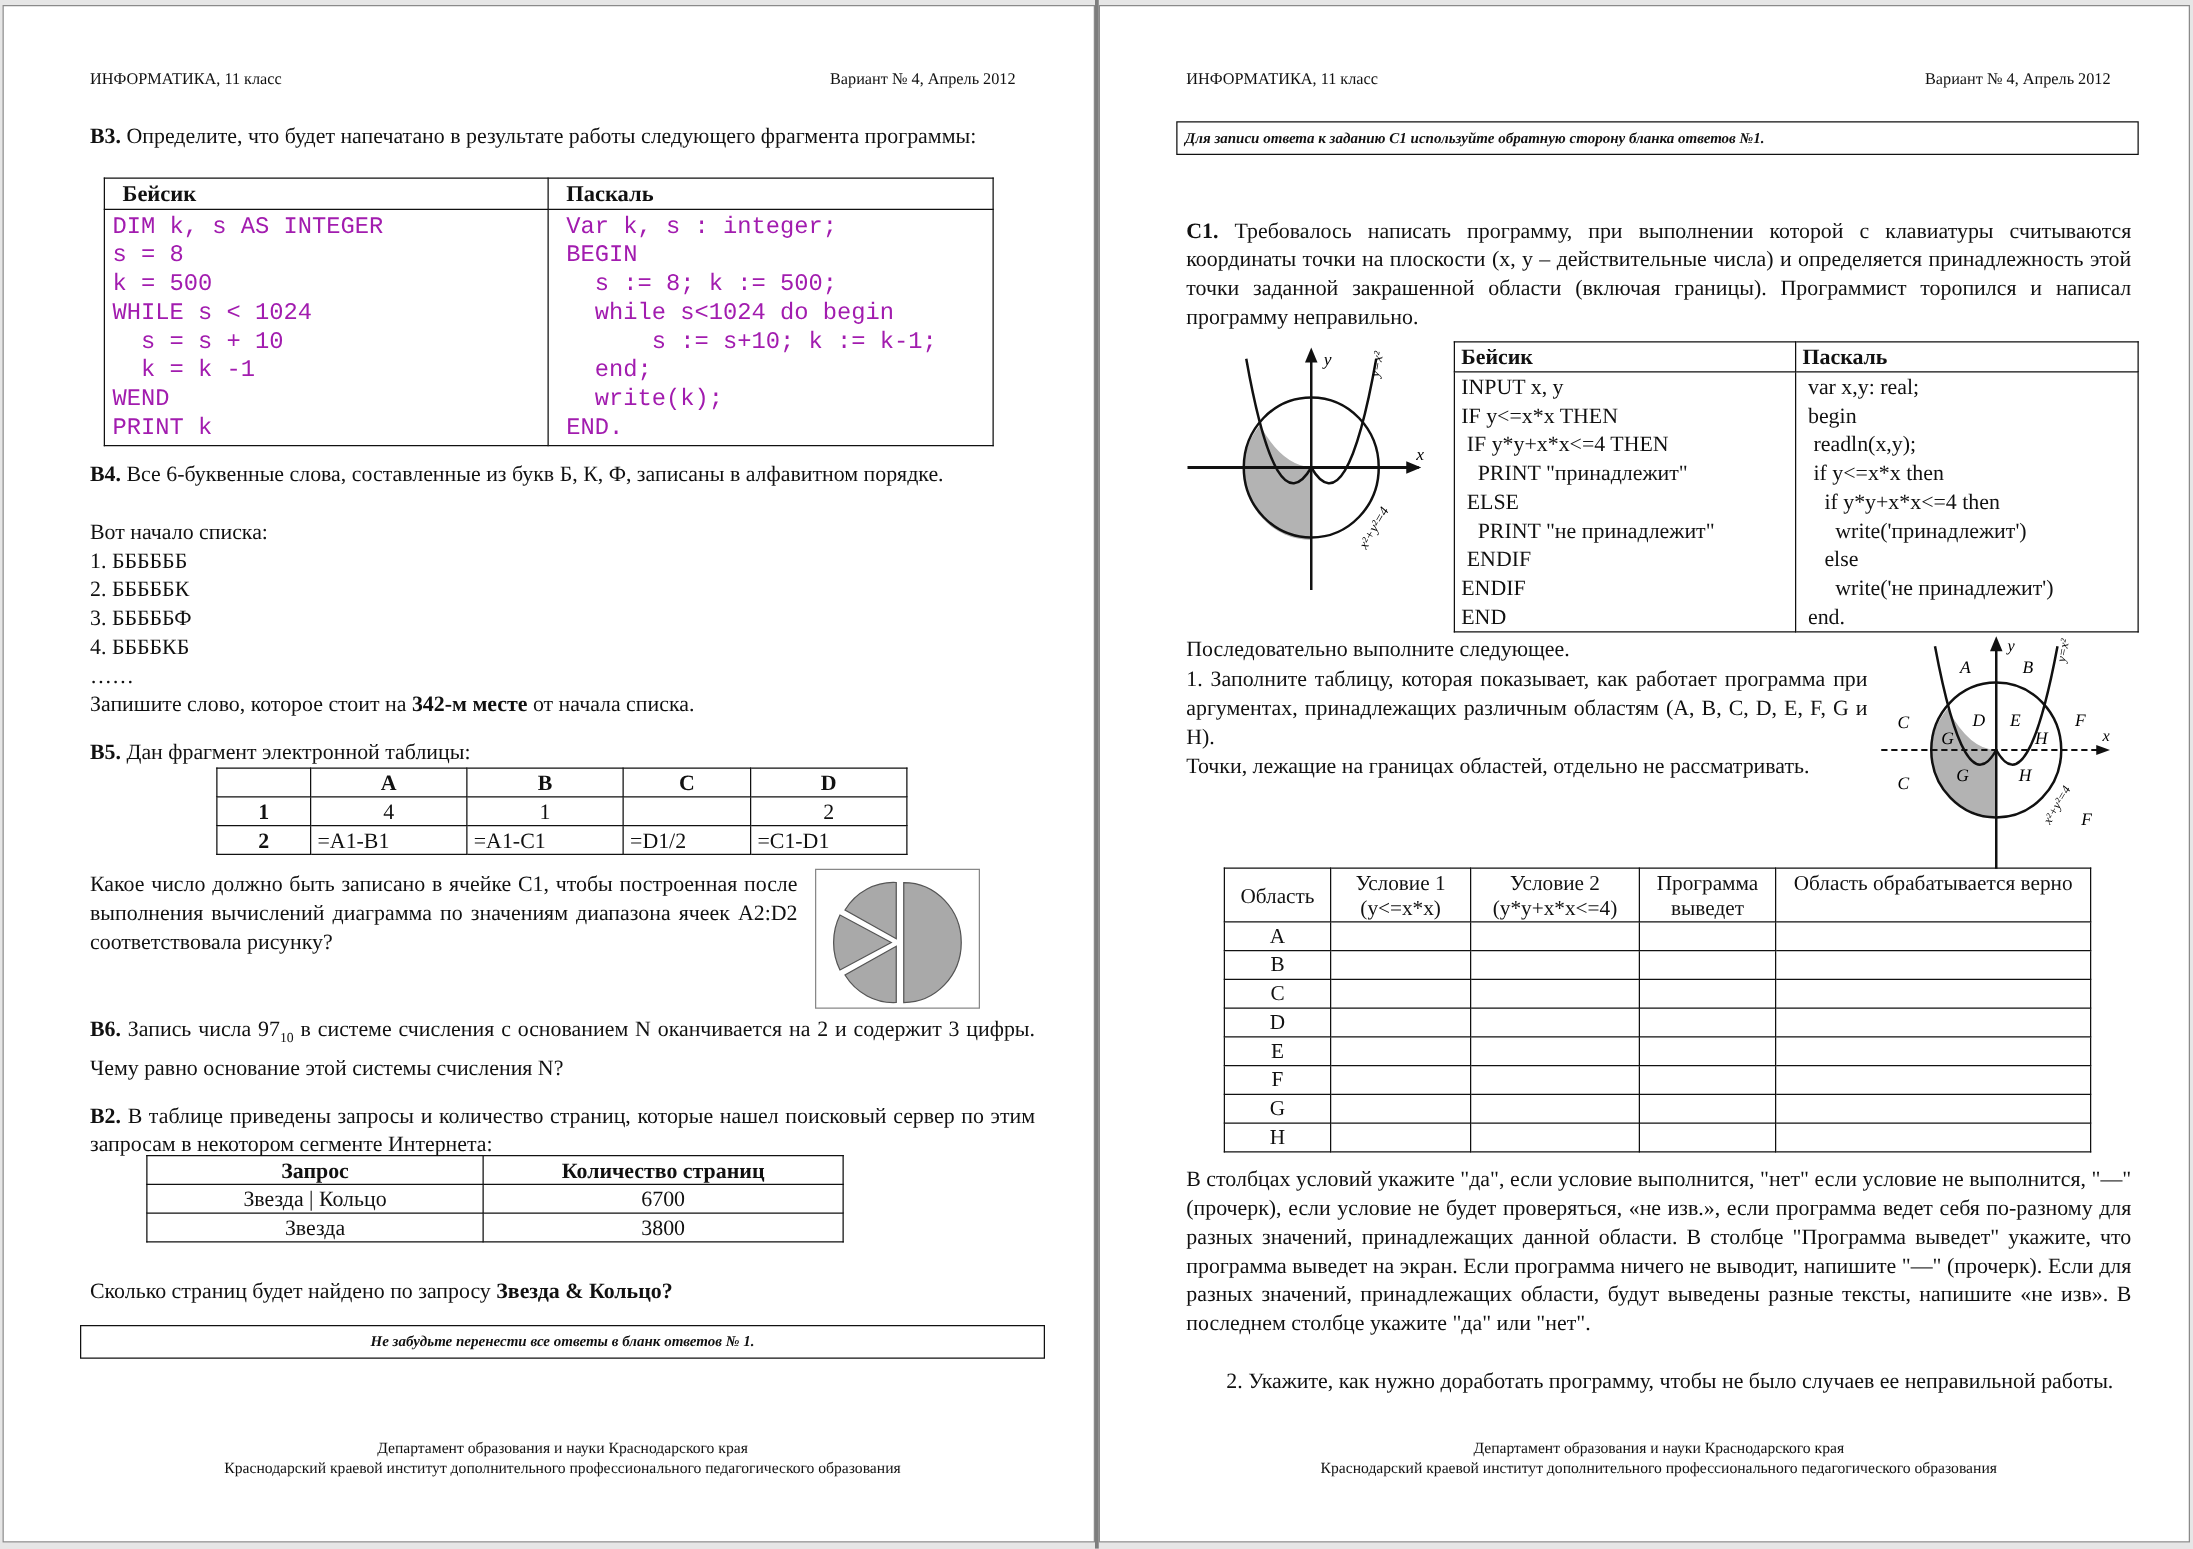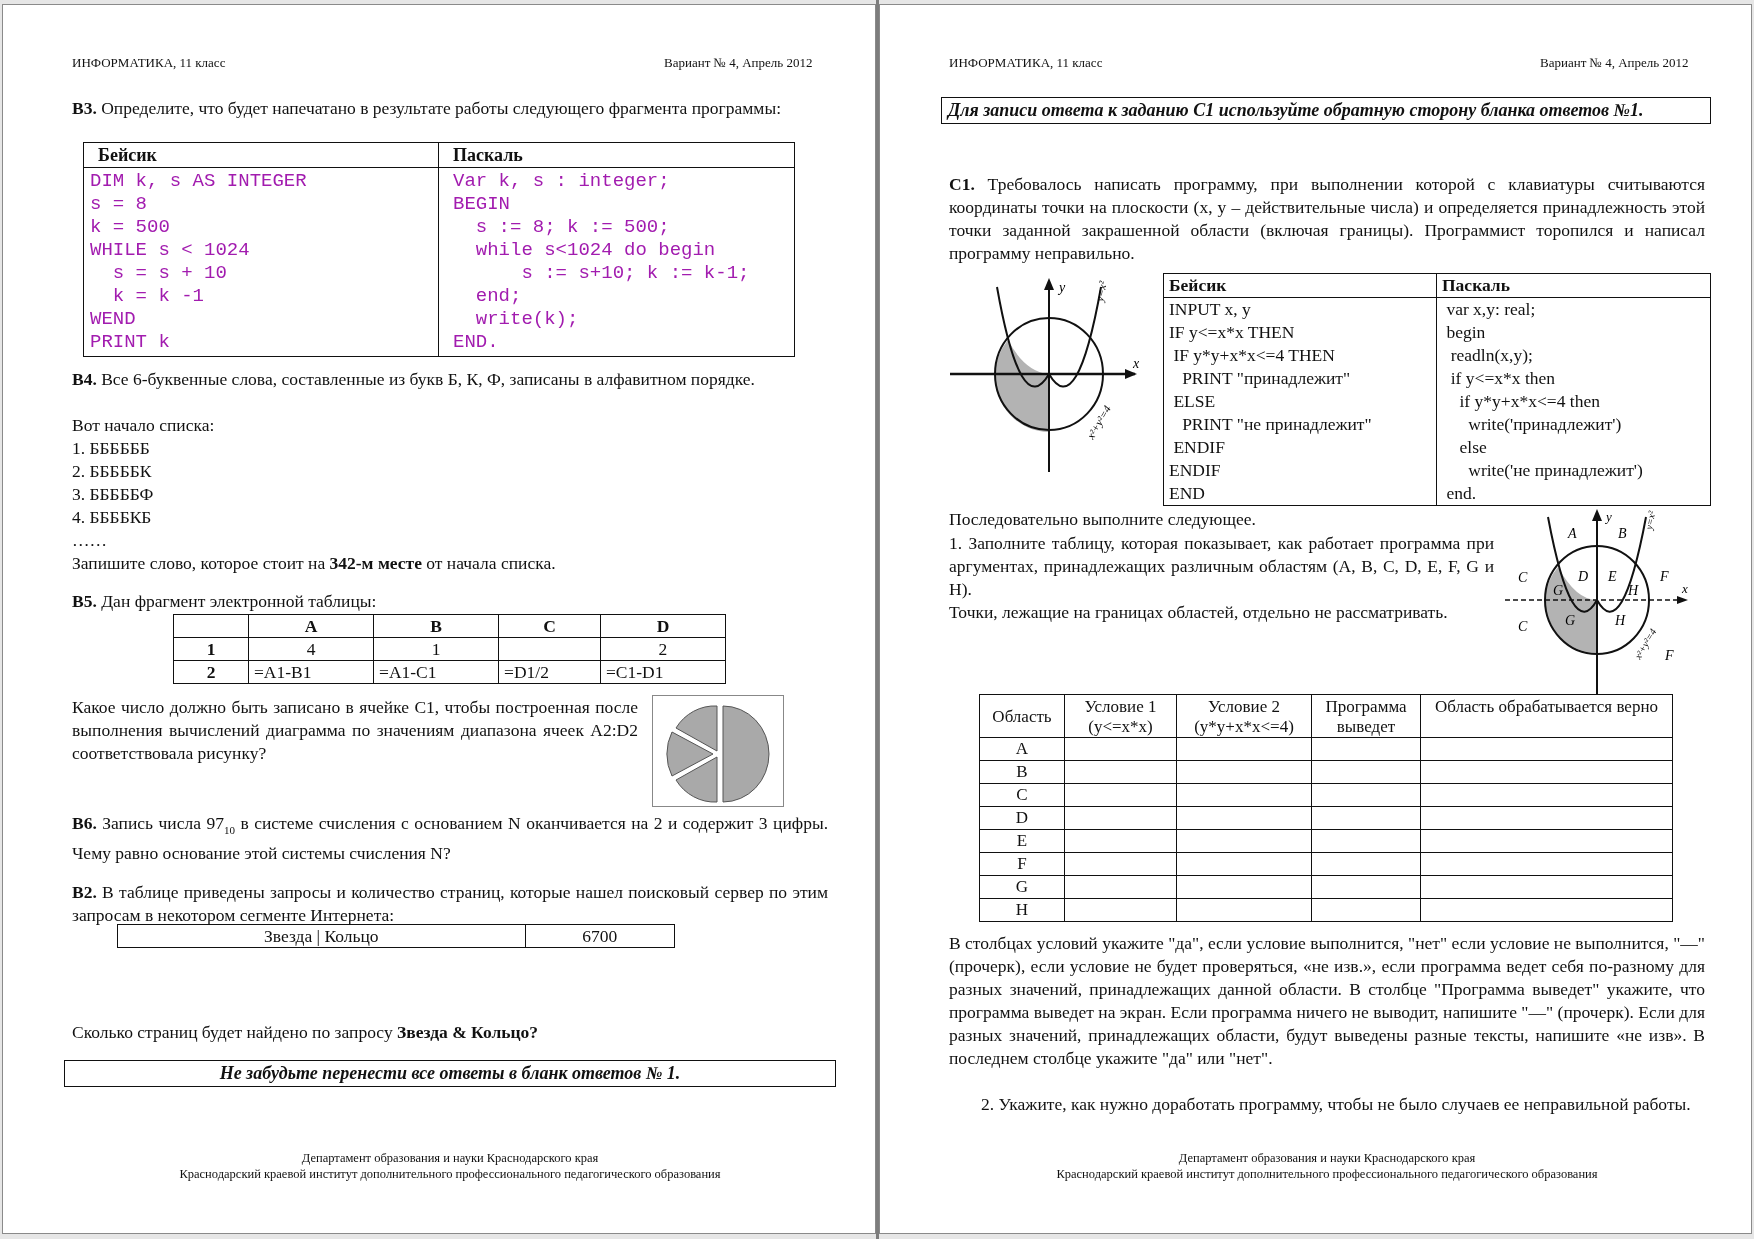--- a/index.html
+++ b/index.html
@@ -19,21 +19,21 @@
   .txt { font-size:17.5px; line-height:23px; text-align:justify; }
   .txt b { font-weight:bold; }
   .mono { font-family:"Liberation Mono", "DejaVu Sans Mono", monospace; font-size:19px; line-height:23px; color:#a21caf; white-space:pre; }
   table { border-collapse:collapse; }
   .code-table td, .code-table th { border:1.5px solid #111; vertical-align:top; padding:0 0 0 6px; text-align:left; }
   .code-table th { font-size:18px; font-weight:bold; height:24px; line-height:24px; }
   .code-table td { padding:2px 6px 2px 6px; }
   .grid td, .grid th { border:1.5px solid #111; font-size:17.5px; height:22px; line-height:22px; padding:0 5px; }
   .grid th { font-weight:bold; text-align:center; }
   .c { text-align:center; }
-  .boxnote { border:1.5px solid #111; font-weight:bold; font-style:italic; font-size:18px; }
+  .boxnote { border:1.5px solid #111; font-weight:bold; font-style:italic; font-size:12px; }
   .foot { font-size:12.5px; text-align:center; line-height:16px; }
   .list-line { font-size:17.5px; line-height:23px; }
   .prog-table td, .prog-table th { border:1.5px solid #111; font-size:17.5px; padding:0 5px; line-height:23px; text-align:left; vertical-align:top; }
   .prog-table th { font-weight:bold; }
   .ans-table td, .ans-table th { border:1.5px solid #111; font-size:17px; text-align:center; height:22px; line-height:22px; padding:0 4px; font-weight:normal; }
   .ans-table th { line-height:20px; vertical-align:top; padding-top:2px; }
   sub { font-size:11px; }
   svg text { font-family:"Liberation Serif", serif; font-style:italic; }
 </style>
 </head>
@@ -142,23 +142,31 @@
   <b>В6.</b>
   <span>Запись числа 97</span><sub>10</sub><span> в системе счисления с основанием N оканчивается на 2 и содержит 3 цифры. Чему равно основание этой системы счисления N?</span>
 </div>
 
 <div class="abs txt" style="left:72px;top:881px;width:756px;">
   <b>В2.</b>
   <span>В таблице приведены запросы и количество страниц, которые нашел поисковый сервер по этим запросам в некотором сегменте Интернета:</span>
 </div>
 <table class="abs grid" style="left:117px;top:924px;width:558px;">
   <tbody>
+      <tr>
+    <th style="width:258px;">Запрос</th>
+    <th>Количество страниц</th>
+  </tr>
   <tr>
     <td class="c">Звезда | Кольцо</td>
     <td class="c">6700</td>
+  </tr>
+  <tr>
+    <td class="c">Звезда</td>
+    <td class="c">3800</td>
   </tr>
 </tbody>
   </table>
 <div class="abs txt" style="left:72px;top:1021px;">
   <span>Сколько страниц будет найдено по запросу </span><b>Звезда &amp; Кольцо?</b>
 </div>
 <div class="abs boxnote c" style="left:64px;top:1060px;width:770px;height:25px;line-height:25px;">Не забудьте перенести все ответы в бланк ответов № 1.</div>
 
 <div class="abs foot" style="left:72px;top:1150px;width:756px;">
   <div>Департамент образования и науки Краснодарского края</div>

